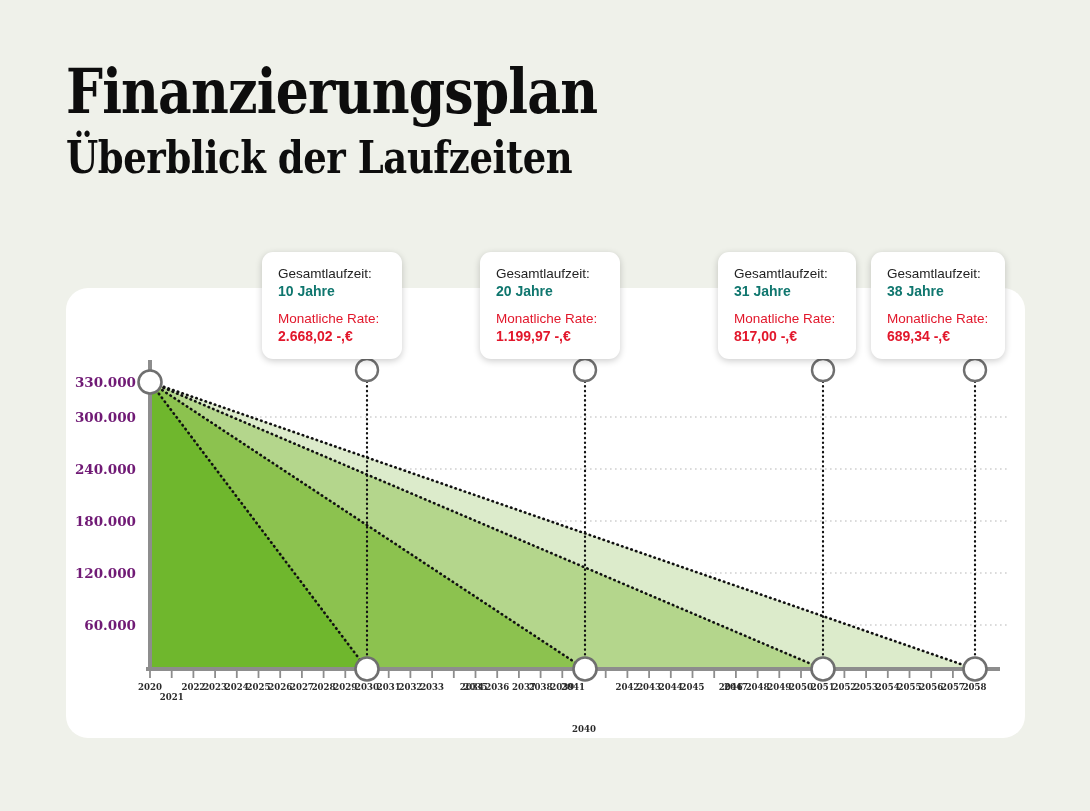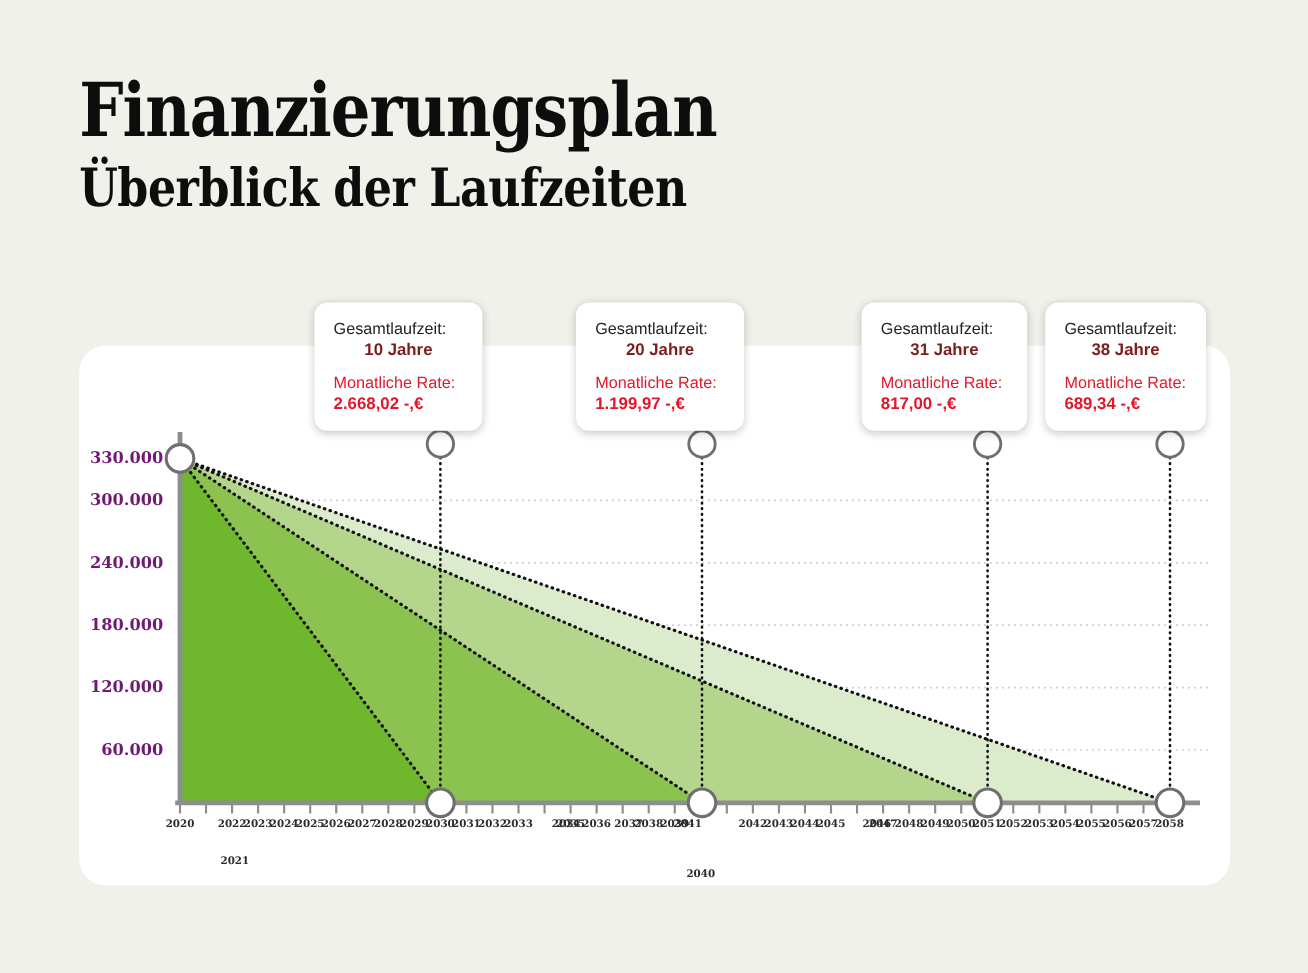--- a/index.html
+++ b/index.html
@@ -81,23 +81,22 @@
   .card .lbl {
     font-size: 13.5px;
     line-height: 17px;
     color: #232323;
     white-space: nowrap;
   }
   .card .val {
     font-size: 14px;
     line-height: 18px;
     font-weight: 700;
-    color: #7f1d1d;
-    white-space: nowrap;
-    text-align: center;
+    color: #0f766e;
+    white-space: nowrap;
   }
   .card .lbl-red {
     font-size: 13.5px;
     line-height: 17px;
     color: #e2172b;
     white-space: nowrap;
     margin-top: 10px;
   }
   .card .val-red {
     font-size: 14px;
@@ -221,21 +220,21 @@
 
   <div class="ylabel" style="left:62px; top:382px;">330.000</div>
   <div class="ylabel" style="left:62px; top:417px;">300.000</div>
   <div class="ylabel" style="left:62px; top:469px;">240.000</div>
   <div class="ylabel" style="left:62px; top:521px;">180.000</div>
   <div class="ylabel" style="left:62px; top:573px;">120.000</div>
   <div class="ylabel" style="left:62px; top:625px;">60.000</div>
 
   <div id="xlabels">
       <div class="xlabel" style="left: 150px; top: 682px;">2020</div>
-      <div class="xlabel" style="left: 171.7px; top: 713px; margin-left: 24px;">2021</div>
+      <div class="xlabel" style="left: 171.7px; top: 692px;">2021</div>
       <div class="xlabel" style="left: 193.4px; top: 682px;">2022</div>
       <div class="xlabel" style="left: 215.1px; top: 682px;">2023</div>
       <div class="xlabel" style="left: 236.8px; top: 682px;">2024</div>
       <div class="xlabel" style="left: 258.5px; top: 682px;">2025</div>
       <div class="xlabel" style="left: 280.2px; top: 682px;">2026</div>
       <div class="xlabel" style="left: 301.9px; top: 682px;">2027</div>
       <div class="xlabel" style="left: 323.6px; top: 682px;">2028</div>
       <div class="xlabel" style="left: 345.3px; top: 682px;">2029</div>
       <div class="xlabel" style="left: 367px; top: 682px;">2030</div>
       <div class="xlabel" style="left: 388.7px; top: 682px;">2031</div>

